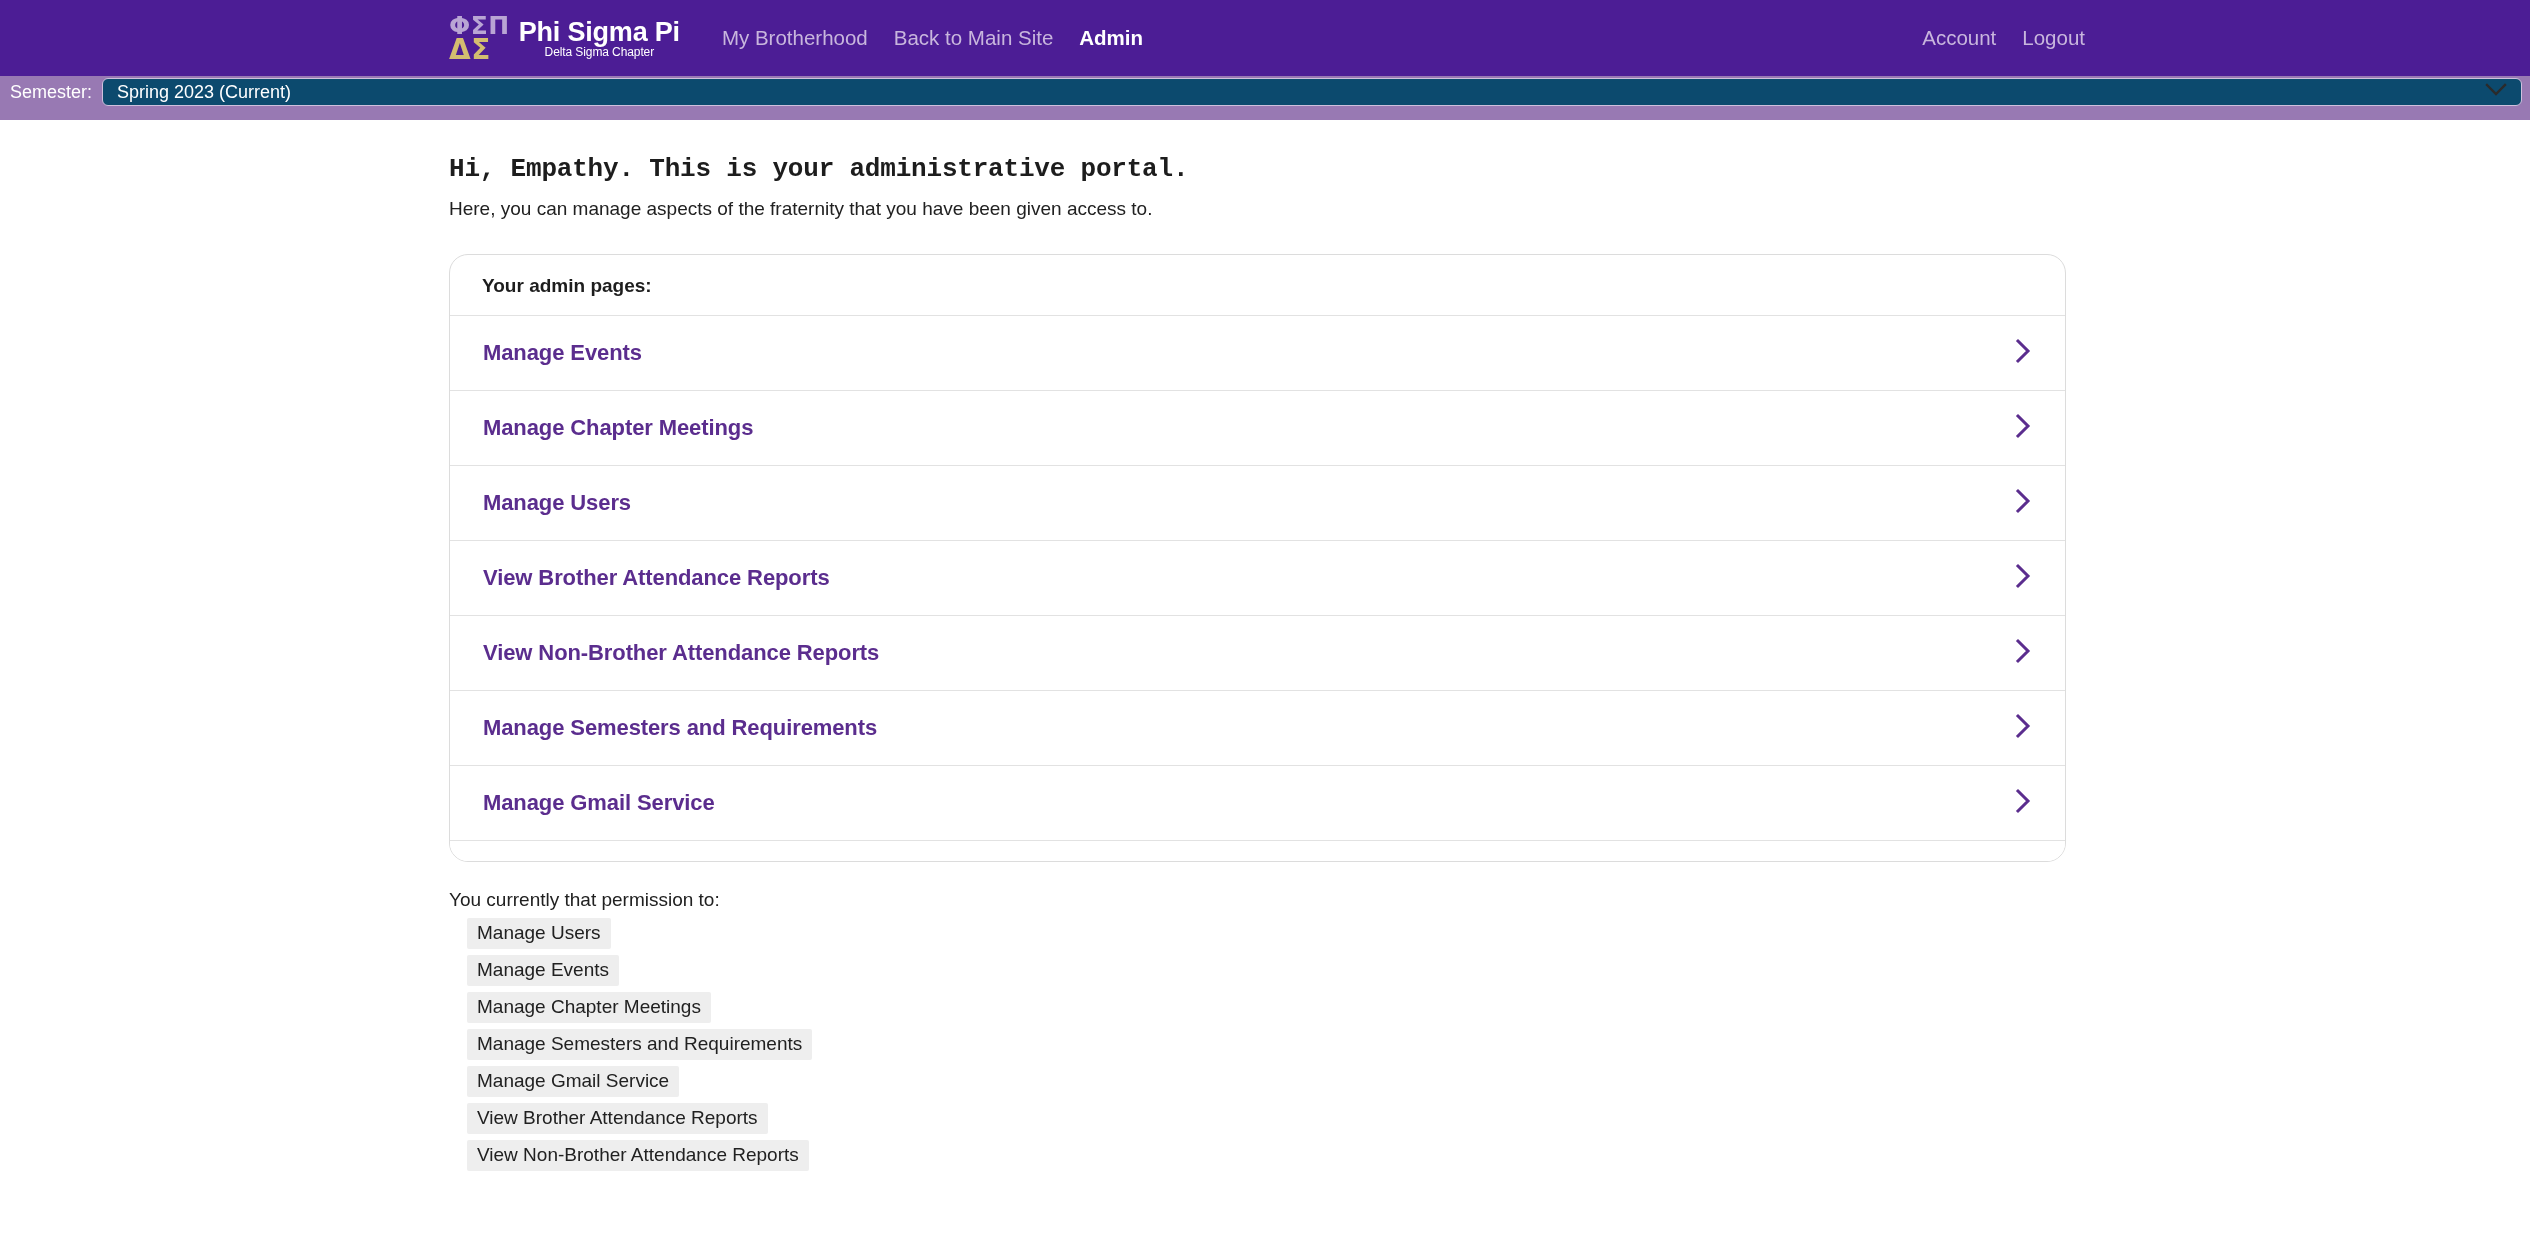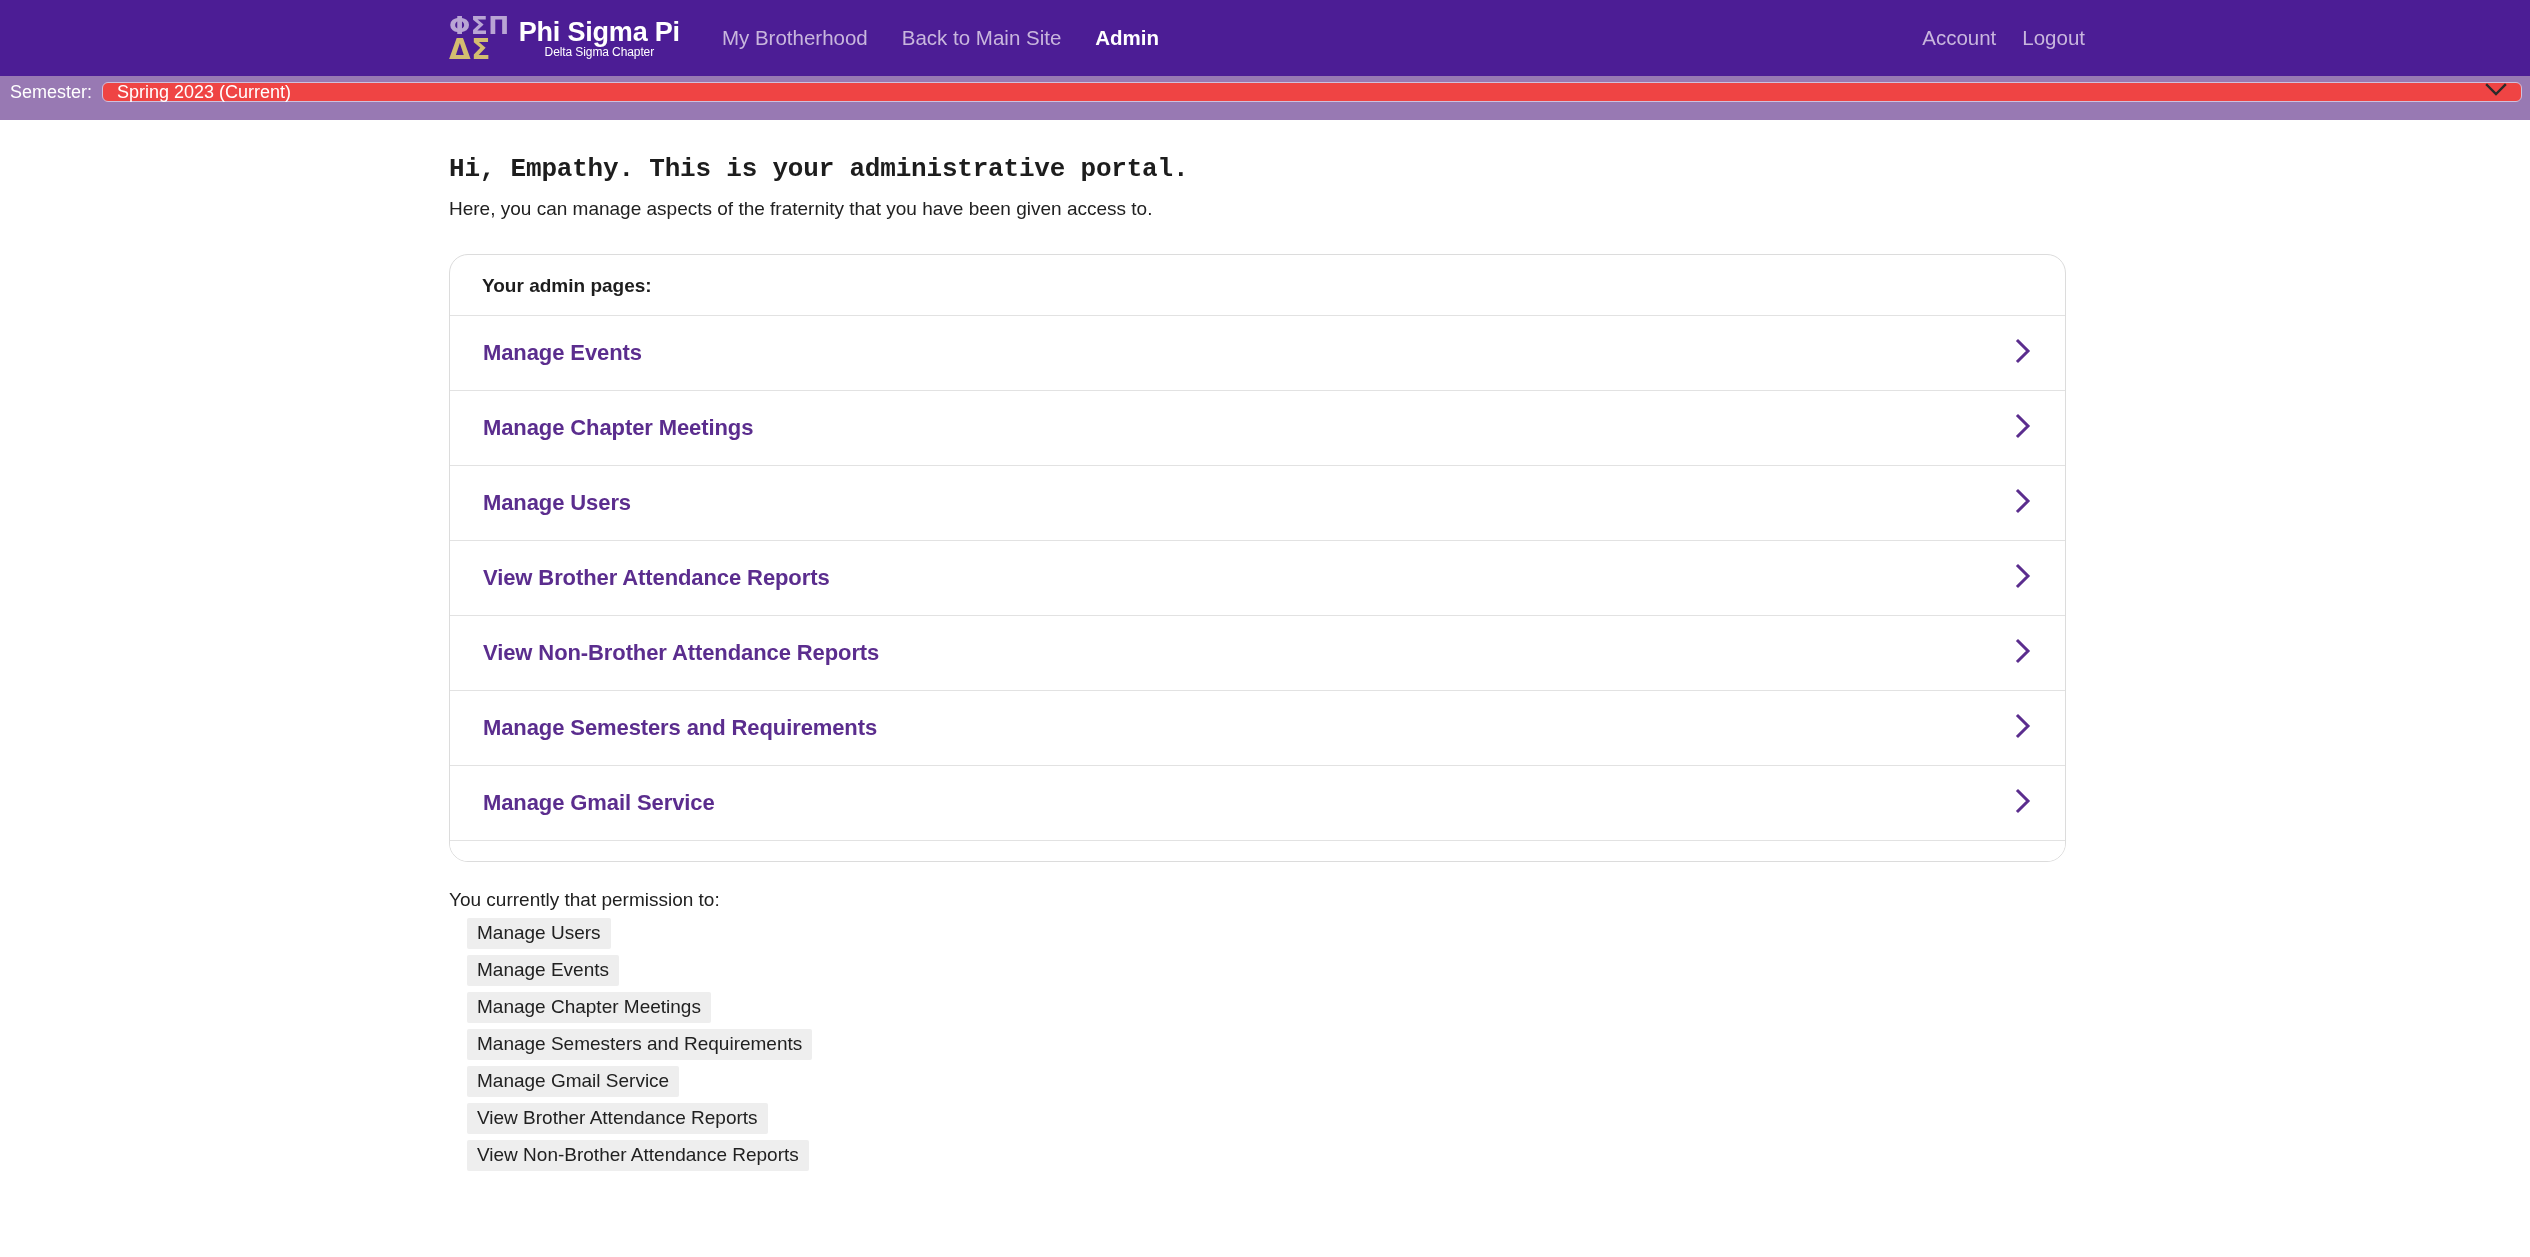--- a/index.html
+++ b/index.html
@@ -60,21 +60,21 @@
     color: #ffffff;
     font-size: 12px;
     font-weight: 400;
     letter-spacing: -0.1px;
     text-align: center;
   }
   .nav-links {
     display: flex;
     align-items: center;
     margin-left: 29px;
-    gap: 8px;
+    gap: 0;
   }
   .nav-link {
     color: #c8b6dd;
     font-size: 20.5px;
     text-decoration: none;
     padding: 0 13px;
     white-space: nowrap;
   }
   .nav-link.active { color: #ffffff; font-weight: 600; }
   .nav-right {
@@ -94,22 +94,22 @@
     padding: 0 8px 12px 10px;
   }
   .semester-label {
     color: #ffffff;
     font-size: 18px;
     margin-right: 10px;
     white-space: nowrap;
   }
   .semester-select {
     flex: 1;
-    height: 20px;
-    background: #ef4444;
+    height: 28px;
+    background: #0c4a6e;
     border: 1px solid #cfc0dd;
     border-radius: 6px;
     display: flex;
     align-items: center;
     justify-content: space-between;
     padding: 0 14px 0 14px;
     cursor: pointer;
   }
   .semester-value {
     color: #ffffff;

